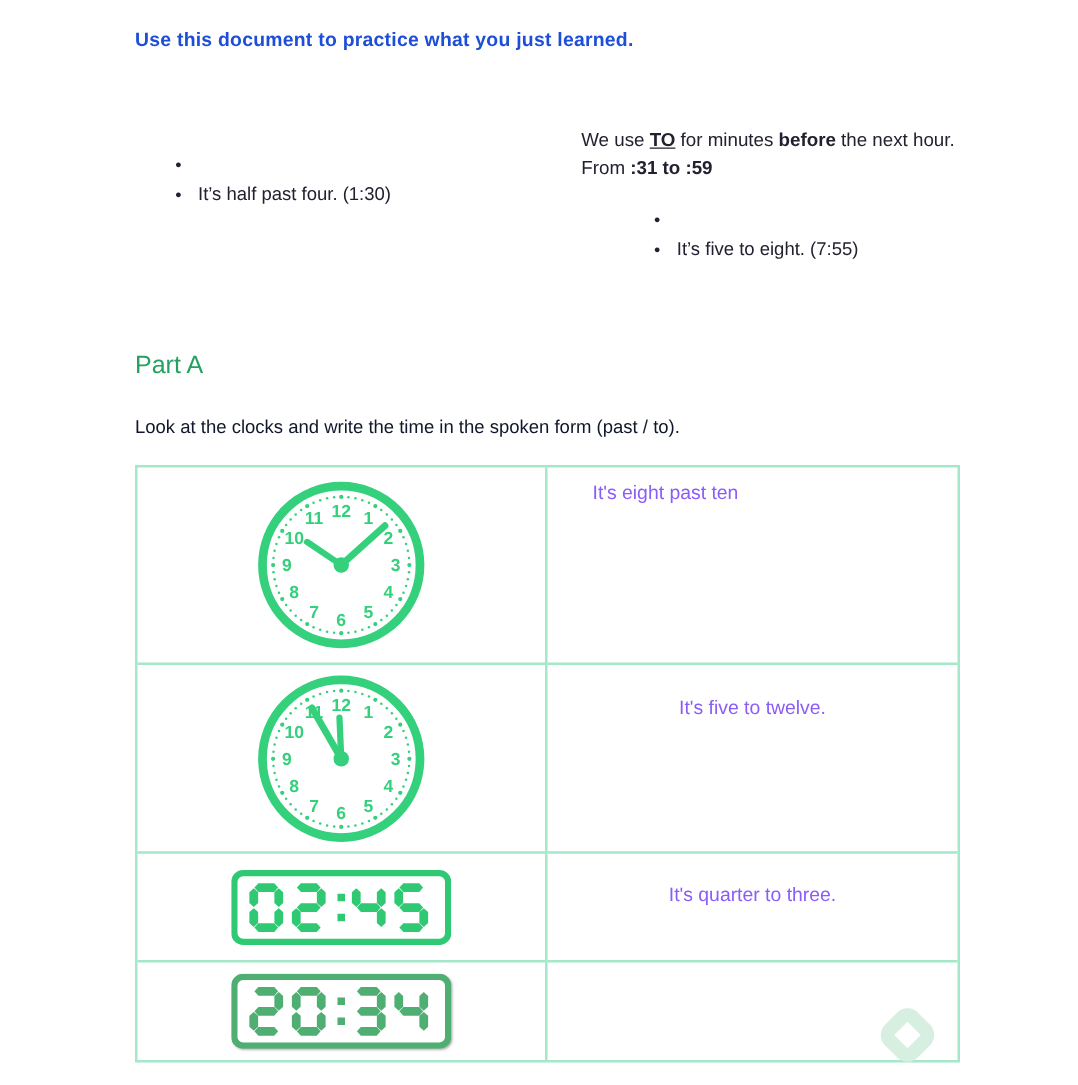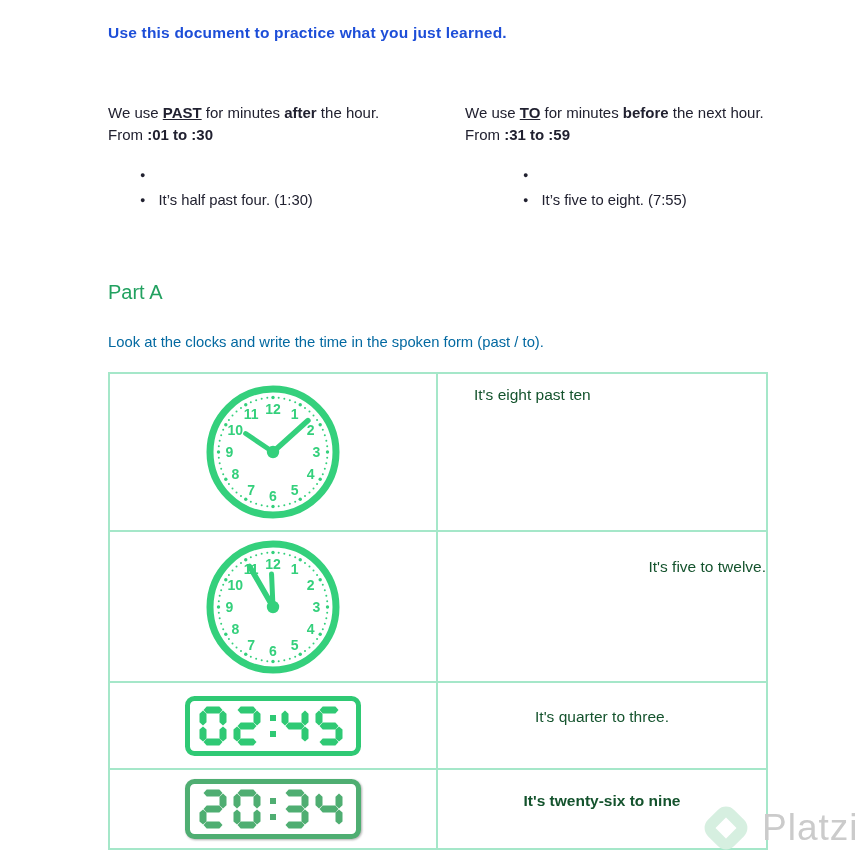--- a/index.html
+++ b/index.html
@@ -13,50 +13,45 @@
   .col-to{flex:1;}
   .rule{font-size:15px;line-height:22px;}
   .kw{font-weight:700;text-decoration:underline;}
   .b{font-weight:700;}
   .examples{margin-top:20px;}
   .example{font-size:14.8px;line-height:23px;display:flex;align-items:baseline;}
   .col-past .example{padding-left:32px;}
   .col-to .example{padding-left:58px;}
   .bullet{font-size:9px;margin-right:13px;position:relative;top:-2px;}
   .part-heading{position:absolute;left:108px;top:281px;font-size:20px;font-weight:400;}
-  .instruction{position:absolute;left:108px;top:334px;font-size:14.8px;color:#0369a1;}
+  .instruction{position:absolute;left:108px;top:334px;font-size:14.8px;color:#0f172a;}
   .ptable{
     position:absolute;left:108px;top:372px;width:660px;box-sizing:border-box;
     display:grid;grid-template-columns:328px 1fr;grid-template-rows:158px 151px 87px 78px;
     background:#fff;
   }
   .cell{box-sizing:border-box;}
   .cell.clock{display:flex;align-items:center;justify-content:center;}
-  .cell.answer{font-size:15.5px;color:#14532d;}
+  .cell.answer{font-size:15.5px;color:#8b5cf6;}
   .cell.answer .bold{font-weight:700;}
   .answer-0{padding:12px 0 0 36px;}
-  .answer-1{padding-top:26px;text-align:right;}
+  .answer-1{padding-top:26px;text-align:center;}
   .answer-2{padding-top:25px;text-align:center;}
   .answer-3{padding-top:22px;text-align:center;}
   .digital-shadow{filter:drop-shadow(1.5px 1.5px 0.8px rgba(70,70,70,0.45));}
   .watermark{position:absolute;left:698px;top:800px;display:flex;align-items:center;z-index:5;pointer-events:none;}
   .wm-text{font-size:37px;font-weight:400;letter-spacing:1px;margin-left:8px;}
 </style>
 </head>
 <body>
 
 <div class="title">Use this document to practice what you just learned.</div>
 
 <div class="intro">
   <div class="col-past">
-    <div class="rule">
-      <span>We use </span><span class="kw">PAST</span><span> for minutes </span><span class="b">after</span><span> the hour.</span>
-      <br>
-      <span>From </span><span class="b">:01 to :30</span>
-    </div>
     <div class="examples">
       <div class="example">
           <span class="bullet">●</span>
         </div>
       <div class="example">
           <span class="bullet">●</span>
           <span>It’s half past four. (1:30)</span>
         </div>
     </div>
   </div>
@@ -308,21 +303,19 @@
         <g transform="translate(132,10.5)">
           <polygon points="2.0,4.0 5.5,7.2 5.5,15.8 2.0,19.0 -1.5,15.8 -1.5,7.2" fill="#4fae72"></polygon>
           <polygon points="22.0,4.0 25.5,7.2 25.5,15.8 22.0,19.0 18.5,15.8 18.5,7.2" fill="#4fae72"></polygon>
           <polygon points="2.5,19.5 5.7,16.0 18.4,16.0 21.5,19.5 18.4,23.0 5.7,23.0" fill="#4fae72"></polygon>
           <polygon points="22.0,20.0 25.5,23.1 25.5,31.9 22.0,35.0 18.5,31.9 18.5,23.1" fill="#4fae72"></polygon>
         </g>
         <rect x="85" y="19" width="6" height="6" fill="#4fae72"></rect>
         <rect x="85" y="35" width="6" height="6" fill="#4fae72"></rect>
       </svg>
     </div>
-    <div class="cell answer answer-3"><span class="bold">It's twenty-six to nine</span></div>
   </div>
 
 <div class="watermark">
   <svg width="56" height="56" viewBox="0 0 56 56">
     <rect id="wm-ring" x="15" y="15" width="26" height="26" rx="6" fill="none" stroke-width="11" transform="rotate(45 28 28)" stroke="#d6efe0"></rect>
   </svg>
-  <span class="wm-text" style="color: rgb(203, 203, 203);">Platzi</span>
 </div>
 
 </body></html>

